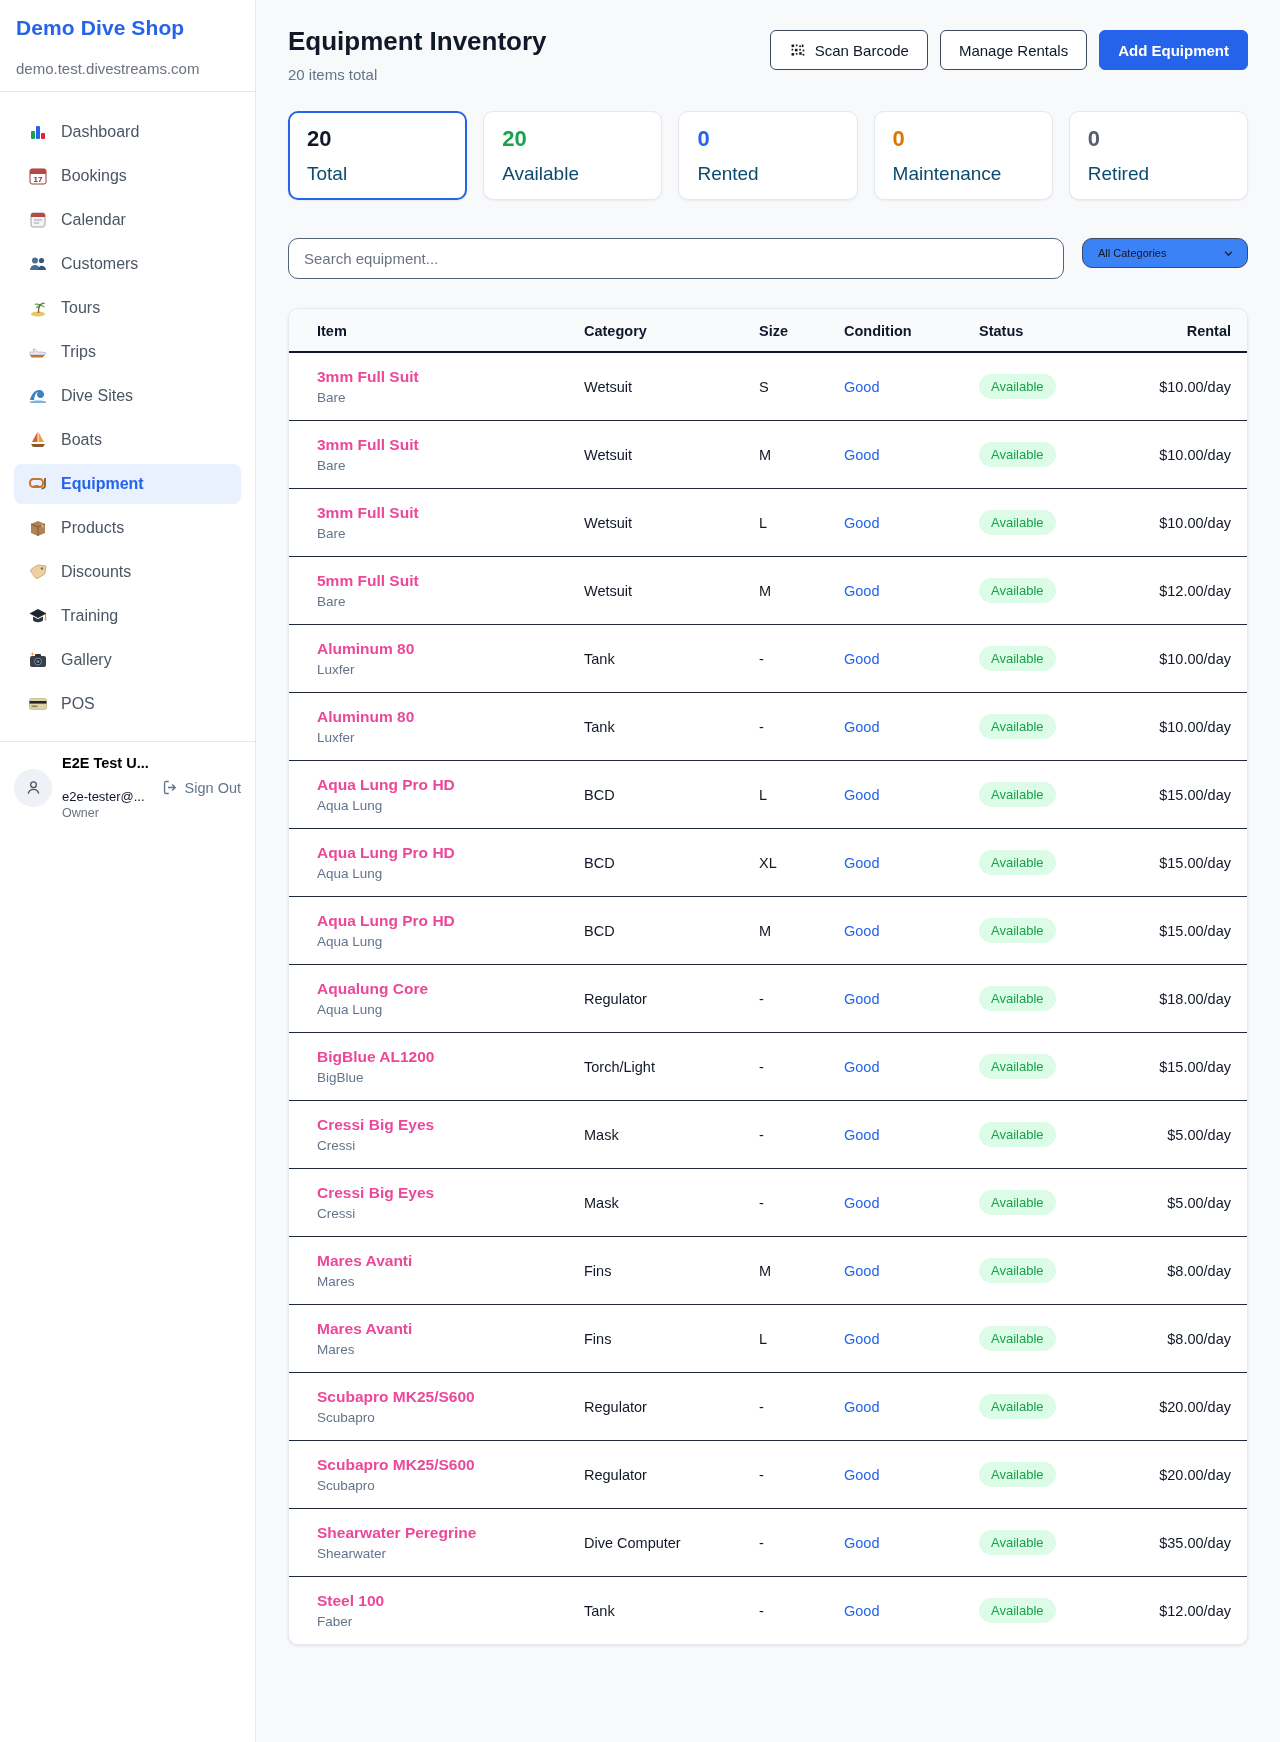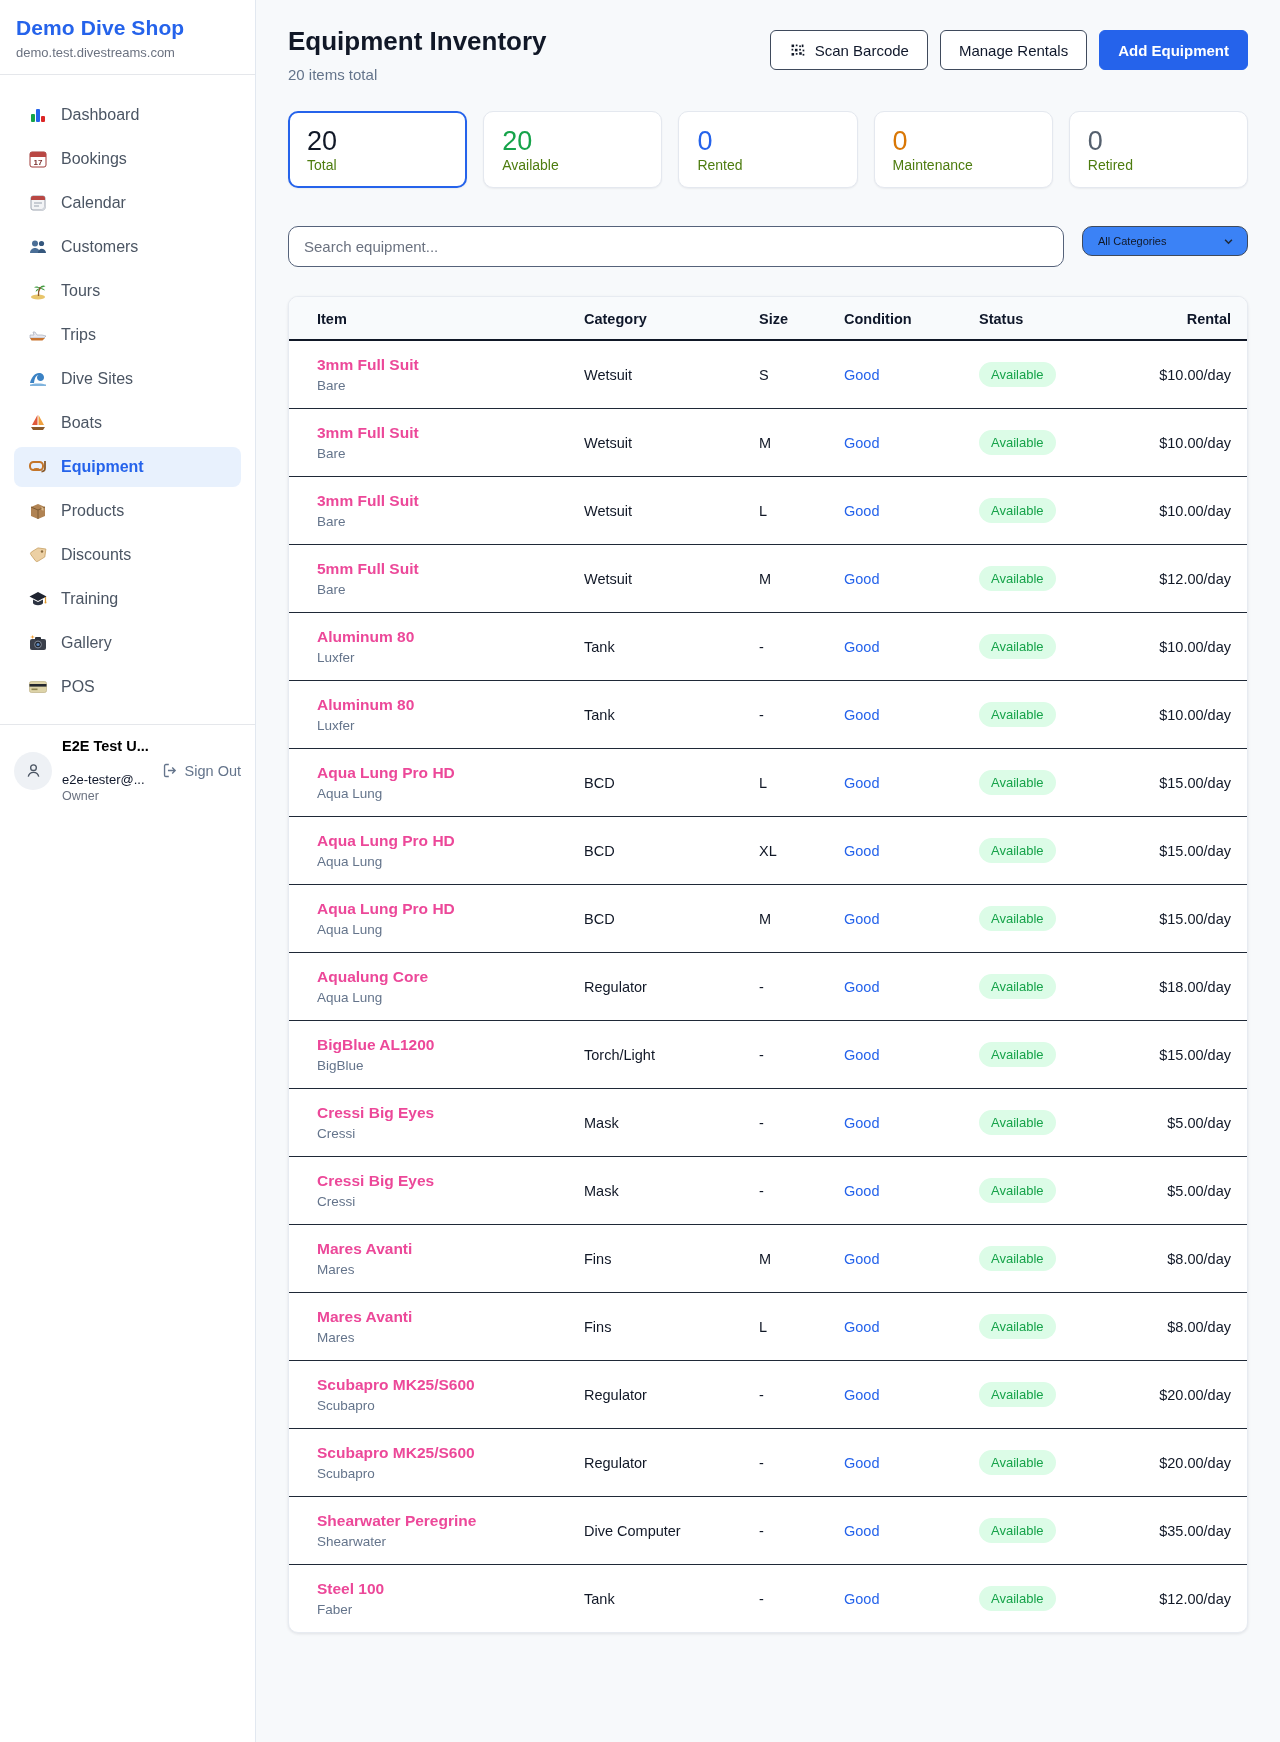--- a/index.html
+++ b/index.html
@@ -4,21 +4,21 @@
 <style>
   *{box-sizing:border-box;margin:0;padding:0}
   html,body{width:1280px;height:1742px;overflow:hidden}
   body{background:#f7f9fb;font-family:"Liberation Sans",sans-serif;color:#0f172a}
   .app{display:flex;width:1280px;height:1742px}
 
   
   .sidebar{width:256px;flex-shrink:0;background:#fff;border-right:1px solid #e2e8f0;display:flex;flex-direction:column}
   .logo-block{padding:16px 16px 14px;border-bottom:1px solid #e5e7eb}
   .brand{color:#2563eb;font-size:21px;font-weight:800;letter-spacing:.1px}
-  .domain{color:#6b7280;font-size:13px;margin-top:5px}
+  .domain{color:#6b7280;font-size:15px;margin-top:20px}
   nav{padding:20px 14px 0}
   .nav-item{display:flex;align-items:center;gap:13px;height:40px;padding:0 14px;margin-bottom:4px;border-radius:8px;color:#4b5563;font-size:16px;cursor:pointer}
   .nav-item.active{background:#e8f1fd;color:#2563eb;font-weight:700}
   .icon{display:inline-flex;width:20px;height:20px;flex-shrink:0}
   .icon svg{width:100%;height:100%}
   .icon.sm{width:17px;height:17px}
   .user-section{border-top:1px solid #e5e7eb;margin-top:13px;padding:13px 14px;display:flex;align-items:center;gap:10px}
   .avatar{width:38px;height:38px;border-radius:50%;background:#eef1f5;display:flex;align-items:center;justify-content:center;flex-shrink:0}
   .avatar .icon{width:19px;height:19px}
   .user-meta{min-width:0}
@@ -32,22 +32,22 @@
   .page-header{display:flex;justify-content:space-between;align-items:flex-start}
   .page-title{font-size:26px;font-weight:800;color:#111827}
   .page-subtitle{font-size:15px;color:#64748b;margin-top:9px}
   .actions{display:flex;gap:12px;margin-top:4px}
   .btn{height:40px;padding:0 18px;border-radius:6px;border:1px solid #3f4a5c;background:#fff;font-size:15px;font-weight:500;color:#0f172a;display:inline-flex;align-items:center;gap:9px;cursor:pointer;font-family:inherit}
   .btn-primary{background:#2563eb;border-color:#2563eb;color:#fff;font-weight:700}
 
   .stats{display:flex;gap:16px;margin-top:28px}
   .stat-card{flex:1;background:#fff;border:1px solid #e4e8ef;border-radius:10px;padding:14px 18px;box-shadow:0 1px 2px rgba(15,23,42,.06);cursor:pointer}
   .stat-card.selected{border:2px solid #2563eb;padding:13px 17px}
-  .stat-value{font-size:27px;font-weight:400}
-  .stat-label{font-size:14px;color:#4d7c0f;margin-top:0}
+  .stat-value{font-size:22px;font-weight:700}
+  .stat-label{font-size:19px;color:#0c4a6e;margin-top:11px}
 
   .filters{display:flex;gap:18px;margin-top:38px}
   .search{flex:1;height:41px;border:1px solid #55627a;border-radius:10px;padding:0 15px;font-size:15px;background:#fff;color:#111827;font-family:inherit;outline:none}
   .search::placeholder{color:#6b7280}
   .category{width:166px;height:30px;border:1px solid #3f4a5c;border-radius:10px;background:#3b82f6;display:flex;align-items:center;justify-content:space-between;padding:0 10px 0 15px;font-size:11px;color:#111827;cursor:pointer}
 
   .table-card{margin-top:29px;background:#fff;border:1px solid #e7ebf1;border-radius:10px;box-shadow:0 1px 3px rgba(15,23,42,.1);overflow:hidden}
   table{width:100%;border-collapse:collapse;table-layout:fixed}
   thead th{background:#f8fafc;text-align:left;font-size:14.5px;font-weight:700;color:#0f172a;padding:14px 0 12px;border-bottom:2px solid #111827}
   th.c-item,td.c-item{padding-left:28px}

